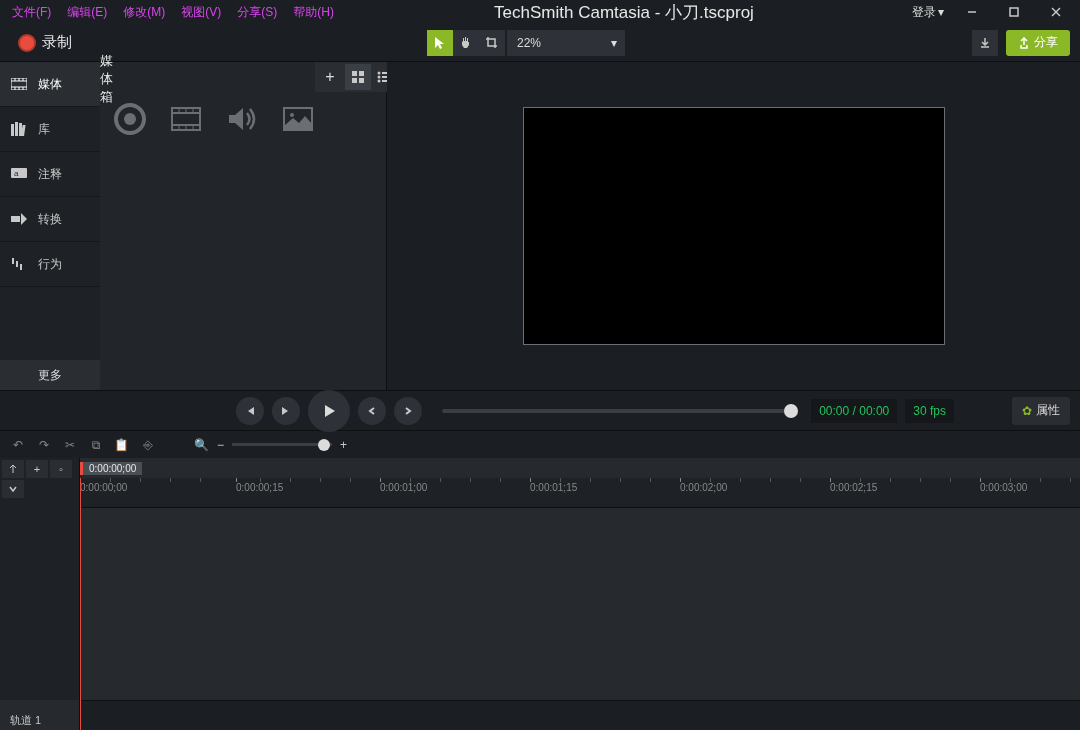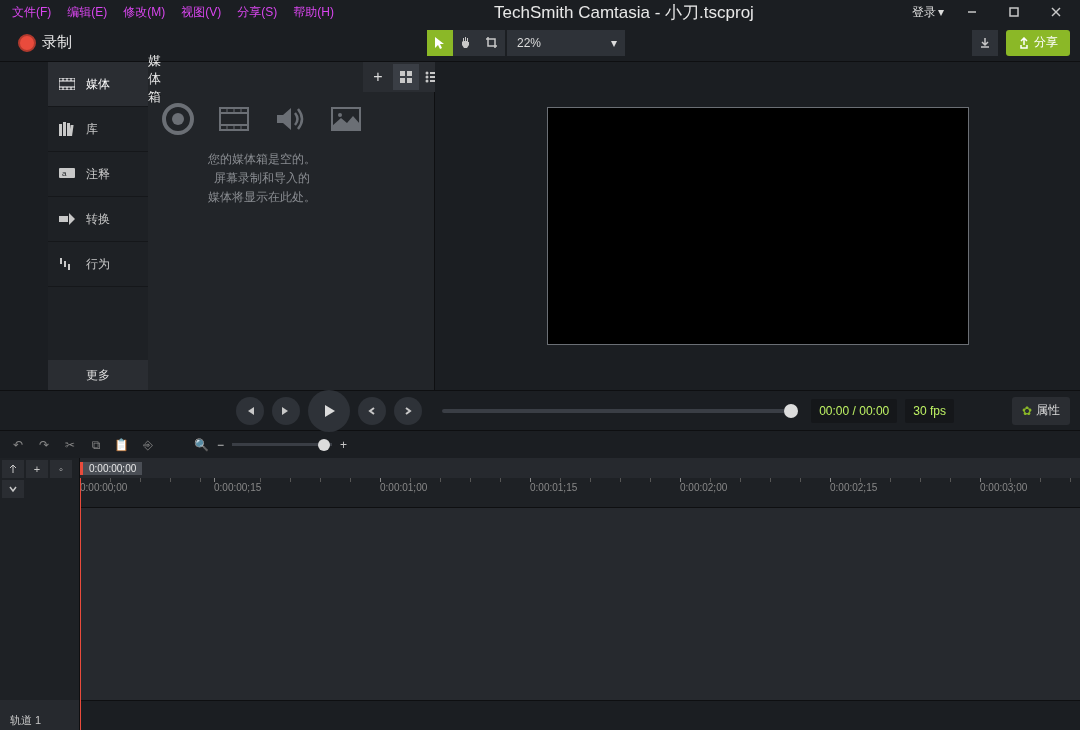--- a/index.html
+++ b/index.html
@@ -23,21 +23,21 @@
     .tool-sq { width: 26px; height: 26px; display: inline-flex; align-items: center; justify-content: center; cursor: pointer; background: #2e3238; }
     .tool-sq.active { background: #8bb827; }
     .zoom-select { height: 26px; background: #2e3238; color: #dcdcdc; border: none; padding: 0 24px 0 10px; position: relative; display: flex; align-items: center; cursor: pointer; width: 118px; }
     .zoom-caret { position: absolute; right: 8px; }
     .toolbar-right { display: flex; align-items: center; gap: 8px; }
     .dl-btn { width: 26px; height: 26px; background: #2e3238; display: flex; align-items: center; justify-content: center; cursor: pointer; }
     .share-btn { height: 26px; background: #8bb827; color: #fff; padding: 0 12px; display: flex; align-items: center; gap: 4px; border-radius: 3px; cursor: pointer; }
     
     
     .main { display: flex; height: 328px; }
-    .sidebar { width: 100px; background: #1e2125; display: flex; flex-direction: column; margin-left: 48px; }
+    .sidebar { width: 100px; background: #1e2125; display: flex; flex-direction: column; }
     .sb-item { height: 45px; display: flex; align-items: center; padding: 0 10px; gap: 10px; cursor: pointer; color: #c8c8c8; border-bottom: 1px solid #15171a; }
     .sb-item.active { background: #2a2d32; color: #fff; }
     .sb-item .ic { width: 18px; display: inline-flex; justify-content: center; }
     .sb-more { margin-top: auto; height: 30px; background: #2a2d32; display: flex; align-items: center; justify-content: center; cursor: pointer; }
     
     .mediabin { width: 287px; background: #222529; display: flex; flex-direction: row; border-right: 1px solid #0e0f11; }
     .mediabin-title { height: 34px; background: #222529; color: #e8e8e8; display: flex; align-items: center; justify-content: center; border-bottom: 1px solid #15171a; font-size: 13px; }
     .mediabin-body { flex: 1; display: flex; flex-direction: column; align-items: center; justify-content: flex-start; padding-top: 40px; gap: 14px; }
     .mb-icons { display: flex; gap: 22px; color: #6b6f75; }
     .mb-icons svg { width: 34px; height: 34px; }
@@ -52,21 +52,21 @@
     .canvas-area { flex: 1; background: #1b1e22; display: flex; align-items: center; justify-content: center; }
     .canvas { width: 422px; height: 238px; background: #000; border: 1px solid #6b6f75; }
     
     
     .playbar { height: 40px; background: #1b1e22; display: flex; align-items: center; padding: 0 10px; gap: 8px; border-top: 1px solid #0e0f11; }
     .play-left { display: flex; align-items: center; gap: 8px; margin-left: 226px; }
     .pbtn { width: 28px; height: 28px; border-radius: 50%; background: #2e3238; display: flex; align-items: center; justify-content: center; cursor: pointer; }
     .pbtn.big { width: 42px; height: 42px; }
     .play-track { flex: 1; height: 4px; background: #3a3e45; border-radius: 2px; position: relative; margin: 0 12px; }
     .play-thumb { width: 14px; height: 14px; border-radius: 50%; background: #dcdcdc; position: absolute; left: 0; top: -5px; }
-    .time-box { background: #15171a; padding: 5px 8px; color: #bef264; border-radius: 2px; }
+    .time-box { background: #15171a; padding: 5px 8px; color: #22c55e; border-radius: 2px; }
     .props-btn { height: 28px; background: #2a2d32; color: #dcdcdc; padding: 0 10px; display: flex; align-items: center; gap: 4px; border-radius: 3px; cursor: pointer; margin-left: 50px; }
     .props-btn .gear { color: #8bb827; }
     
     
     .tl-toolbar { height: 28px; background: #1b1e22; display: flex; align-items: center; padding: 0 10px; gap: 10px; border-top: 1px solid #0e0f11; }
     .tl-icons { display: flex; gap: 10px; color: #888; }
     .tl-icons span { cursor: pointer; width: 16px; text-align: center; }
     .tl-zoom { display: flex; align-items: center; gap: 8px; margin-left: 28px; }
     .tl-zoom-track { width: 100px; height: 3px; background: #3a3e45; position: relative; }
     .tl-zoom-thumb { width: 12px; height: 12px; border-radius: 50%; background: #dcdcdc; position: absolute; top: -4.5px; left: 86px; }
@@ -253,25 +253,20 @@
         <svg viewBox="0 0 34 34">
             <path d="M4 13 H10 L18 6 V28 L10 21 H4 Z" fill="#6b6f75"></path>
             <path d="M22 11 Q27 17 22 23" stroke="#6b6f75" stroke-width="2.5" fill="none"></path>
             <path d="M25 7 Q33 17 25 27" stroke="#6b6f75" stroke-width="2.5" fill="none"></path>
           </svg>
         <svg viewBox="0 0 34 34">
             <rect x="3" y="6" width="28" height="22" stroke="#6b6f75" stroke-width="2" fill="none"></rect>
             <circle cx="11" cy="13" r="2" fill="#6b6f75"></circle>
             <path d="M3 24 L12 16 L18 21 L24 14 L31 22 V28 H3 Z" fill="#6b6f75"></path>
           </svg>
-      </div>
-      <div class="mb-text">
-        <div>您的媒体箱是空的。</div>
-        <div>屏幕录制和导入的</div>
-        <div>媒体将显示在此处。</div>
       </div>
     </div>
     <div class="mediabin-footer">
       <div class="mb-add">+</div>
       <div class="mb-view">
         <div class="mb-vbtn active">
             <svg width="14" height="14" viewBox="0 0 14 14">
               <rect x="1" y="1" width="5" height="5" fill="#c8c8c8"></rect>
               <rect x="8" y="1" width="5" height="5" fill="#c8c8c8"></rect>
               <rect x="1" y="8" width="5" height="5" fill="#c8c8c8"></rect>
@@ -375,21 +370,21 @@
   </div>
   <div class="tl-right">
     <div class="tl-playhead"></div>
     <div class="tl-ruler-top">
       <div class="tl-cursor">
         <div class="tl-cursor-box">0:00:00;00</div>
       </div>
     </div>
     <div class="tl-ruler">
       <div class="tl-tick" style="left:0px">0:00:00;00</div>
-      <div class="tl-tick" style="left:134px">0:00:00;15</div>
+      <div class="tl-tick" style="left:156px">0:00:00;15</div>
       <div class="tl-tick" style="left:300px">0:00:01;00</div>
       <div class="tl-tick" style="left:450px">0:00:01;15</div>
       <div class="tl-tick" style="left:600px">0:00:02;00</div>
       <div class="tl-tick" style="left:750px">0:00:02;15</div>
       <div class="tl-tick" style="left:900px">0:00:03;00</div>
     <div class="tl-minor" style="left: 30px;"></div>
         <div class="tl-minor" style="left: 60px;"></div>
         <div class="tl-minor" style="left: 90px;"></div>
         <div class="tl-minor" style="left: 120px;"></div>
         <div class="tl-minor" style="left: 180px;"></div>

